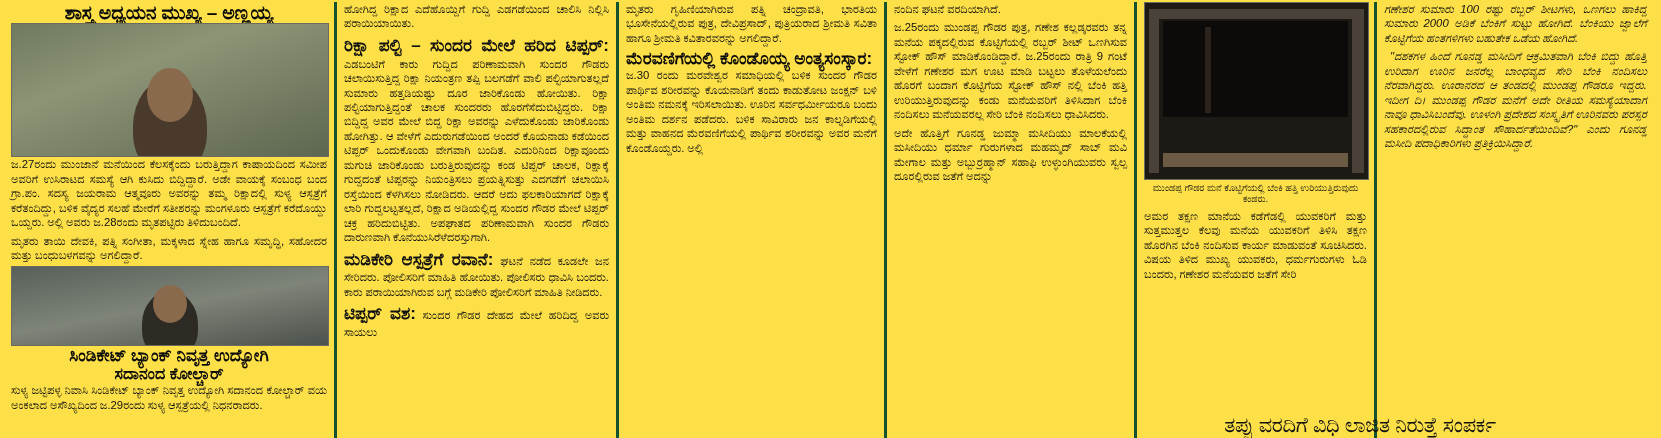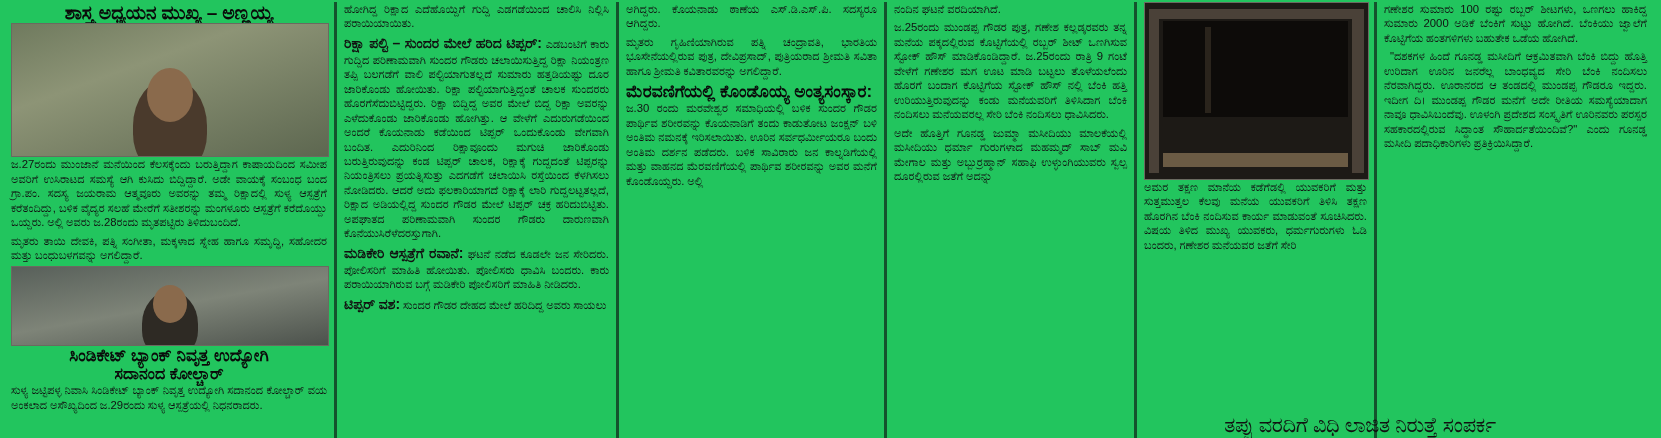--- a/index.html
+++ b/index.html
@@ -11,21 +11,21 @@
     width: 1661px;
     height: 438px;
     font-family: "Liberation Sans", sans-serif;
     color: #111111;
     overflow: hidden;
   }
   .page {
     position: relative;
     width: 1661px;
     height: 438px;
-    background: #22c55e;
+    background: #fde047;
   }
   .cols {
     display: flex;
     width: 1661px;
     height: 438px;
     box-sizing: border-box;
     padding: 2px 4px 0 4px;
   }
   .col {
     box-sizing: border-box;
@@ -34,35 +34,35 @@
     position: relative;
   }
   .col + .col {
     border-left: 3px solid #14532d;
   }
   .c1 { width: 330px; }
   .c2 { width: 282px; }
   .c3 { width: 268px; }
   .c4 { width: 250px; }
   .c5 { width: 240px; }
-  .c6 { width: 280px; }
+  .c6 { width: 280px; font-style: italic; }
 
   .hd {
     font-weight: bold;
     text-align: center;
     line-height: 1.12;
     color: #0a0a0a;
   }
   .hd-xl { font-size: 19px; letter-spacing: -0.2px; }
   .hd-lg { font-size: 16px; }
   .hd-md { font-size: 17px; }
 
   .subhead {
     font-weight: bold;
-    font-size: 14px;
+    font-size: 17px;
     display: inline;
   }
 
   p.body {
     font-size: 11.3px;
     line-height: 1.28;
     text-align: justify;
     margin: 0 0 4px 0;
     word-spacing: -0.3px;
   }
@@ -191,41 +191,41 @@
         <span class="subhead">ಮಡಿಕೇರಿ ಆಸ್ಪತ್ರೆಗೆ ರವಾನೆ:</span>
         <span>ಘಟನೆ ನಡೆದ ಕೂಡಲೇ ಜನ ಸೇರಿದರು. ಪೋಲಿಸರಿಗೆ ಮಾಹಿತಿ ಹೋಯಿತು. ಪೋಲಿಸರು ಧಾವಿಸಿ ಬಂದರು. ಕಾರು ಪರಾಯಿಯಾಗಿರುವ ಬಗ್ಗೆ ಮಡಿಕೇರಿ ಪೋಲಿಸರಿಗೆ ಮಾಹಿತಿ ನೀಡಿದರು.</span>
       </p>
       <p class="body">
         <span class="subhead">ಟಿಪ್ಪರ್ ವಶ:</span>
         <span>ಸುಂದರ ಗೌಡರ ದೇಹದ ಮೇಲೆ ಹರಿದಿದ್ದ ಅವರು ಸಾಯಲು</span>
       </p>
     </div>
 
     <div class="col c3">
-      <p class="body">ಅಗಿದ್ದರು. ಕೊಯನಾಡು ಠಾಣೆಯ ಎಸ್.ಡಿ.ಎಸ್.ಪಿ. ಸದಸ್ಯರೂ ಆಗಿದ್ದರು.</p>
       <p class="body">ಮೃತರು ಗೃಹಿಣಿಯಾಗಿರುವ ಪತ್ನಿ ಚಂದ್ರಾವತಿ, ಭಾರತಿಯ ಭೂಸೇನೆಯಲ್ಲಿರುವ ಪುತ್ರ, ದೇವಿಪ್ರಸಾದ್, ಪುತ್ರಿಯರಾದ ಶ್ರೀಮತಿ ಸವಿತಾ ಹಾಗೂ ಶ್ರೀಮತಿ ಕವಿತಾರವರನ್ನು ಅಗಲಿದ್ದಾರೆ.</p>
       <div class="hd hd-md" style="text-align:left;">ಮೆರವಣಿಗೆಯಲ್ಲಿ ಕೊಂಡೊಯ್ಯ ಅಂತ್ಯಸಂಸ್ಕಾರ:</div>
       <p class="body">ಜ.30 ರಂದು ಮರವೇಶ್ವರ ಸಮಾಧಿಯಲ್ಲಿ ಬಳಿಕ ಸುಂದರ ಗೌಡರ ಪಾರ್ಥಿವ ಶರೀರವನ್ನು ಕೊಯನಾಡಿಗೆ ತಂದು ಕಾಡುತೋಟ ಜಂಕ್ಷನ್ ಬಳಿ ಅಂತಿಮ ನಮನಕ್ಕೆ ಇರಿಸಲಾಯಿತು. ಊರಿನ ಸರ್ವಧರ್ಮೀಯರೂ ಬಂದು ಅಂತಿಮ ದರ್ಶನ ಪಡೆದರು. ಬಳಿಕ ಸಾವಿರಾರು ಜನ ಕಾಲ್ನಡಿಗೆಯಲ್ಲಿ ಮತ್ತು ವಾಹನದ ಮೆರವಣಿಗೆಯಲ್ಲಿ ಪಾರ್ಥಿವ ಶರೀರವನ್ನು ಅವರ ಮನೆಗೆ ಕೊಂಡೊಯ್ದರು. ಅಲ್ಲಿ</p>
     </div>
 
     <div class="col c4">
       <p class="body">ನಂದಿನ ಘಟನೆ ವರದಿಯಾಗಿದೆ.</p>
       <p class="body">ಜ.25ರಂದು ಮುಂಡಪ್ಪ ಗೌಡರ ಪುತ್ರ, ಗಣೇಶ ಕಲ್ಲಡ್ಕರವರು ತನ್ನ ಮನೆಯ ಪಕ್ಕದಲ್ಲಿರುವ ಕೊಟ್ಟಿಗೆಯಲ್ಲಿ ರಬ್ಬರ್ ಶೀಟ್ ಒಣಗಿಸುವ ಸ್ಟೋಕ್ ಹೌಸ್ ಮಾಡಿಕೊಂಡಿದ್ದಾರೆ. ಜ.25ರಂದು ರಾತ್ರಿ 9 ಗಂಟೆ ವೇಳೆಗೆ ಗಣೇಶರ ಮಗ ಊಟ ಮಾಡಿ ಬಟ್ಟಲು ತೊಳೆಯಲೆಂದು ಹೊರಗೆ ಬಂದಾಗ ಕೊಟ್ಟಿಗೆಯ ಸ್ಟೋಕ್ ಹೌಸ್ ನಲ್ಲಿ ಬೆಂಕಿ ಹತ್ತಿ ಉರಿಯುತ್ತಿರುವುದನ್ನು ಕಂಡು ಮನೆಯವರಿಗೆ ತಿಳಿಸಿದಾಗ ಬೆಂಕಿ ನಂದಿಸಲು ಮನೆಯವರಲ್ಲ ಸೇರಿ ಬೆಂಕಿ ನಂದಿಸಲು ಧಾವಿಸಿದರು.</p>
       <p class="body">ಅದೇ ಹೊತ್ತಿಗೆ ಗೂನಡ್ಡ ಜುಮ್ಮಾ ಮಸೀದಿಯು ಮಾಲಕೆಯಲ್ಲಿ ಮಸೀದಿಯು ಧರ್ಮಾ ಗುರುಗಳಾದ ಮಹಮ್ಮದ್ ಸಾಬ್ ಮವಿ ಮೇಗಾಲ ಮತ್ತು ಅಬ್ಬುರ್ರಹ್ಮಾನ್ ಸಹಾಫಿ ಉಳ್ಳುಂಗಿಯುವರು ಸ್ವಲ್ಪ ದೂರಲ್ಲಿರುವ ಜತೆಗೆ ಅದನ್ನು</p>
     </div>
 
     <div class="col c5">
       <div class="photo scene">
         <div class="plank" style="left:4px;top:6px;width:10px;height:164px;"></div>
         <div class="plank" style="right:4px;top:6px;width:12px;height:164px;"></div>
         <div class="plank" style="left:4px;top:6px;right:4px;height:10px;"></div>
         <div class="dark" style="left:18px;top:18px;right:20px;height:96px;"></div>
         <div class="plank" style="left:18px;bottom:12px;right:20px;height:14px;background:#6b5b44;"></div>
         <div class="plank" style="left:60px;top:24px;width:6px;height:86px;background:#2a241c;"></div>
       </div>
+      <div class="caption">ಮುಂಡಪ್ಪ ಗೌಡರ ಮನೆ ಕೊಟ್ಟಿಗೆಯಲ್ಲಿ ಬೆಂಕಿ ಹತ್ತಿ ಉರಿಯುತ್ತಿರುವುದು ಕಂಡರು.</div>
       <p class="body">ಅಮರ ತಕ್ಷಣ ಮಾನೆಯ ಕಡೆಗೆಡಲ್ಲಿ ಯುವಕರಿಗೆ ಮತ್ತು ಸುತ್ತಮುತ್ತಲ ಕೆಲವು ಮನೆಯ ಯುವಕರಿಗೆ ತಿಳಿಸಿ ತಕ್ಷಣ ಹೊರಗಿನ ಬೆಂಕಿ ನಂದಿಸುವ ಕಾರ್ಯ ಮಾಡುವಂತೆ ಸೂಚಿಸಿದರು. ವಿಷಯ ತಿಳಿದ ಮುಖ್ಯ ಯುವಕರು, ಧರ್ಮಗುರುಗಳು ಓಡಿ ಬಂದರು, ಗಣೇಶರ ಮನೆಯವರ ಜತೆಗೆ ಸೇರಿ</p>
     </div>
 
     <div class="col c6">
       <p class="body">ಗಣೇಶರ ಸುಮಾರು 100 ರಷ್ಟು ರಬ್ಬರ್ ಶೀಟಗಳು, ಒಣಗಲು ಹಾಕಿದ್ದ ಸುಮಾರು 2000 ಅಡಿಕೆ ಬೆಂಕಿಗೆ ಸುಟ್ಟು ಹೋಗಿದೆ. ಬೆಂಕಿಯು ಜ್ವಾಲೆಗೆ ಕೊಟ್ಟಿಗೆಯ ಹಂತಗಳಿಗಳು ಬಹುತೇಕ ಒಡೆಯ ಹೋಗಿದೆ.</p>
       <p class="body quote-ind">"ದಶಕಗಳ ಹಿಂದೆ ಗೂನಡ್ಡ ಮಸೀದಿಗೆ ಆಕ್ರಮಿತವಾಗಿ ಬೆಂಕಿ ಬಿದ್ದು ಹೊತ್ತಿ ಉರಿದಾಗ ಊರಿನ ಜನರೆಲ್ಲ ಬಾಂಧವ್ಯದ ಸೇರಿ ಬೆಂಕಿ ನಂದಿಸಲು ನೆರವಾಗಿದ್ದರು. ಊರಾನರದ ಆ ತಂಡದಲ್ಲಿ ಮುಂಡಪ್ಪ ಗೌಡರೂ ಇದ್ದರು. ಇದೀಗ ದಿ। ಮುಂಡಪ್ಪ ಗೌಡರ ಮನೆಗೆ ಅದೇ ರೀತಿಯ ಸಮಸ್ಯೆಯಾದಾಗ ನಾವೂ ಧಾವಿಸಿಬಂದೆವು. ಊಳಂಗಿ ಪ್ರದೇಶದ ಸಂಸ್ಕೃತಿಗೆ ಊರಿನವರು ಪರಸ್ಪರ ಸಹಕಾರದಲ್ಲಿರುವ ಸಿದ್ಧಾಂತ ಸೌಹಾರ್ದತೆಯಿಂದಿವೆ?" ಎಂದು ಗೂನಡ್ಡ ಮಸೀದಿ ಪದಾಧಿಕಾರಿಗಳು ಪ್ರತಿಕ್ರಿಯಿಸಿದ್ದಾರೆ.</p>
     </div>
 
   </div>
 

